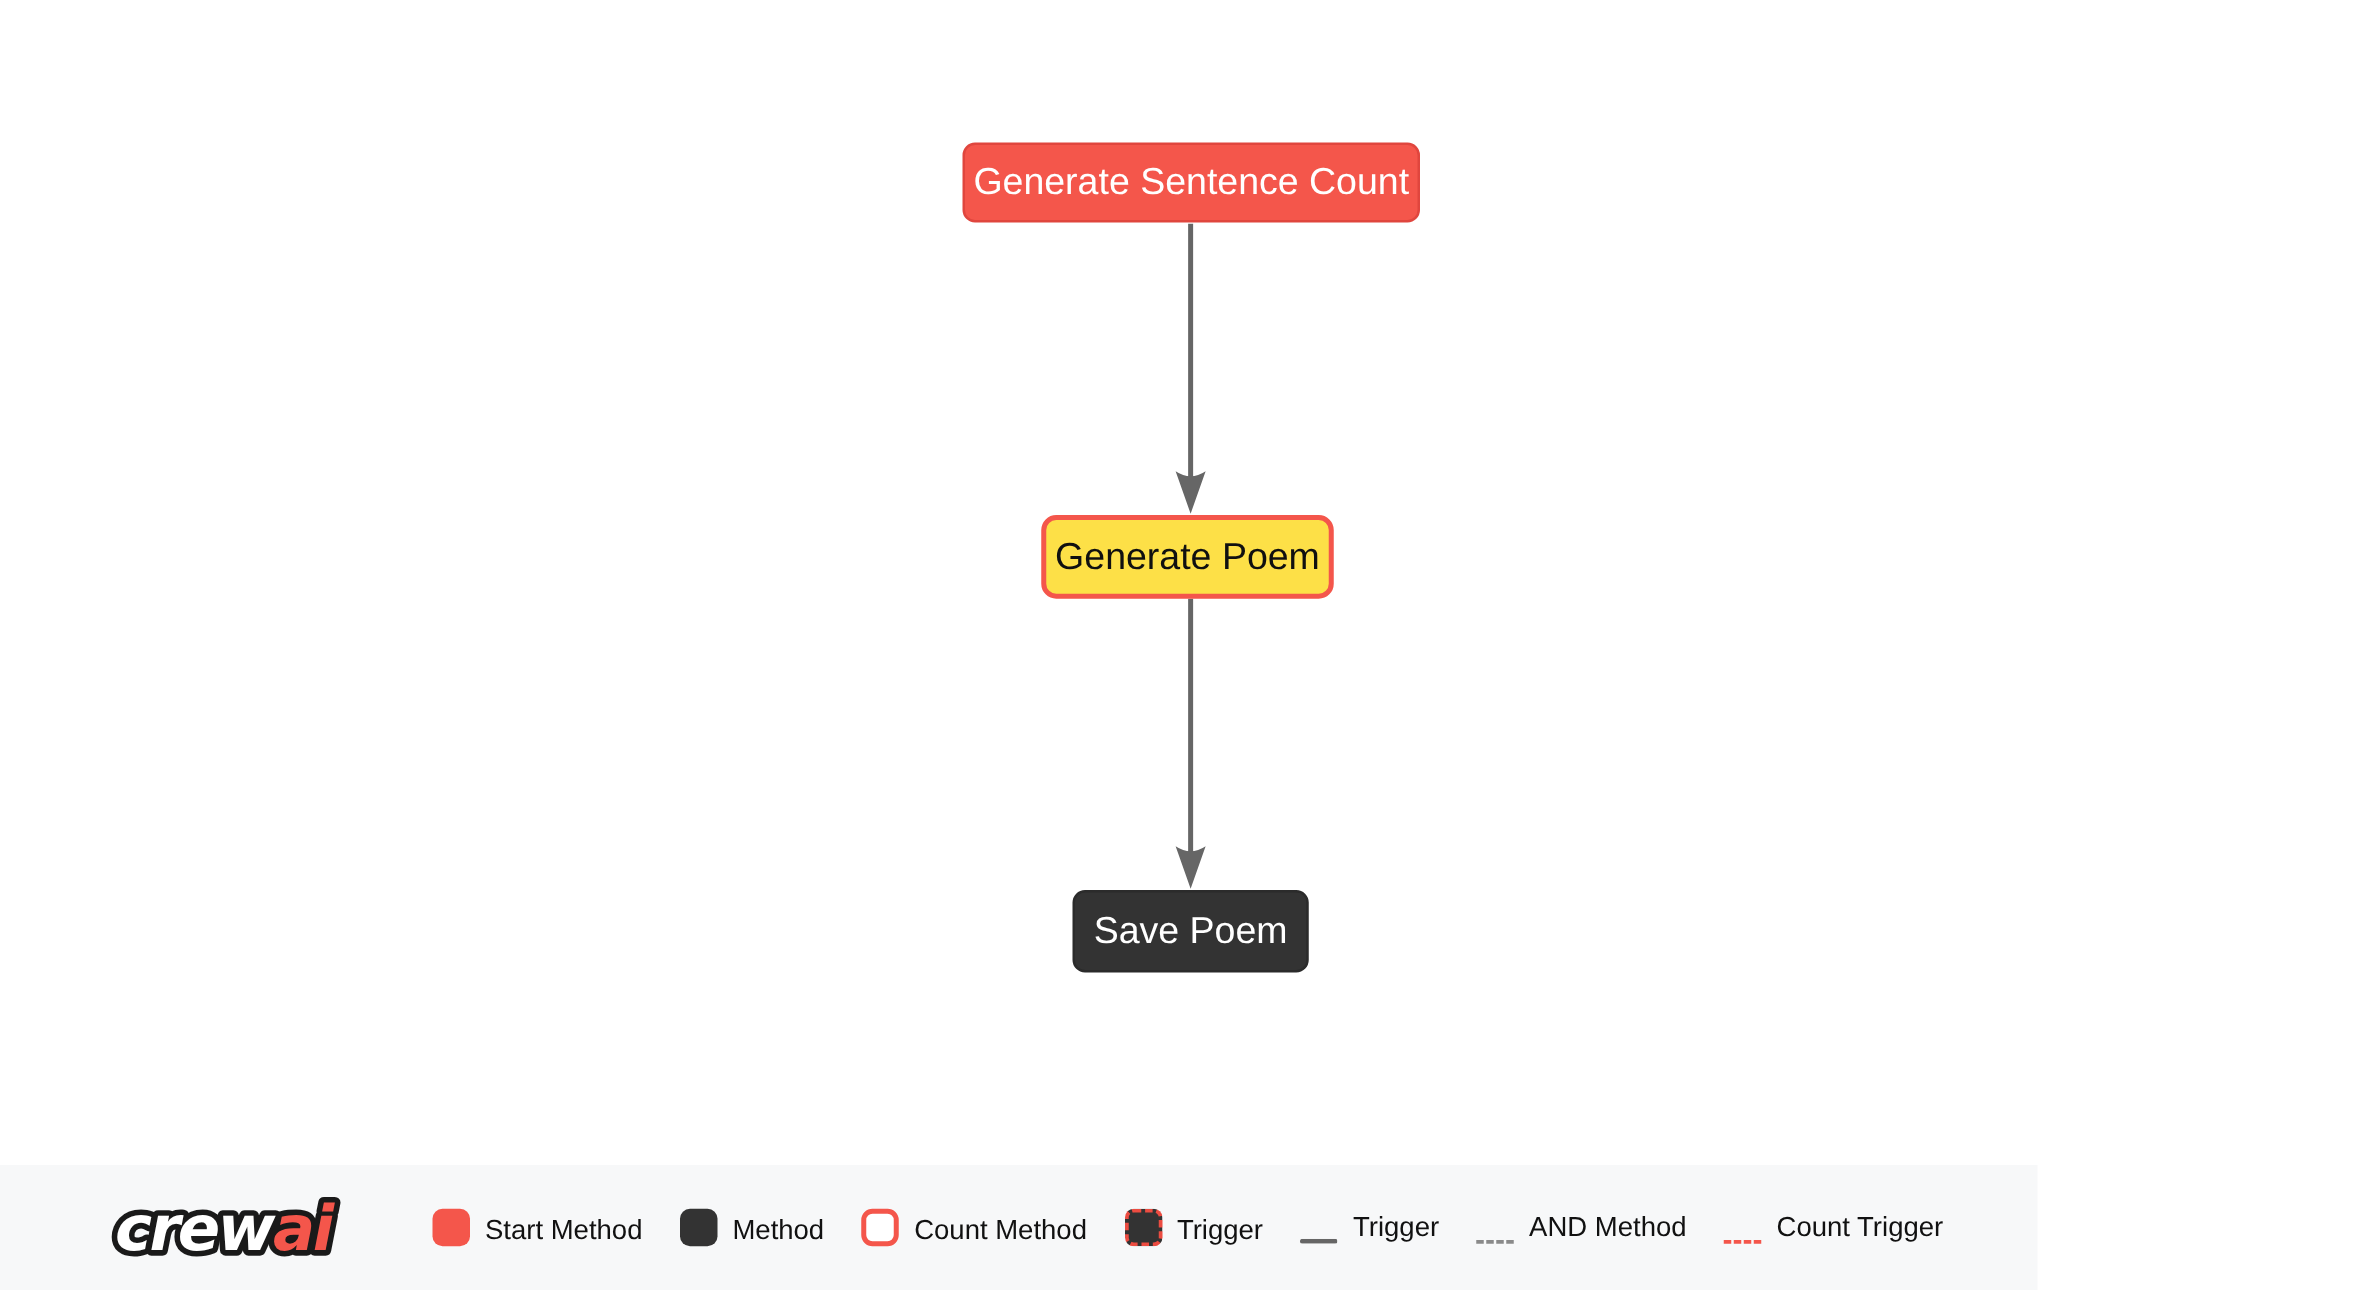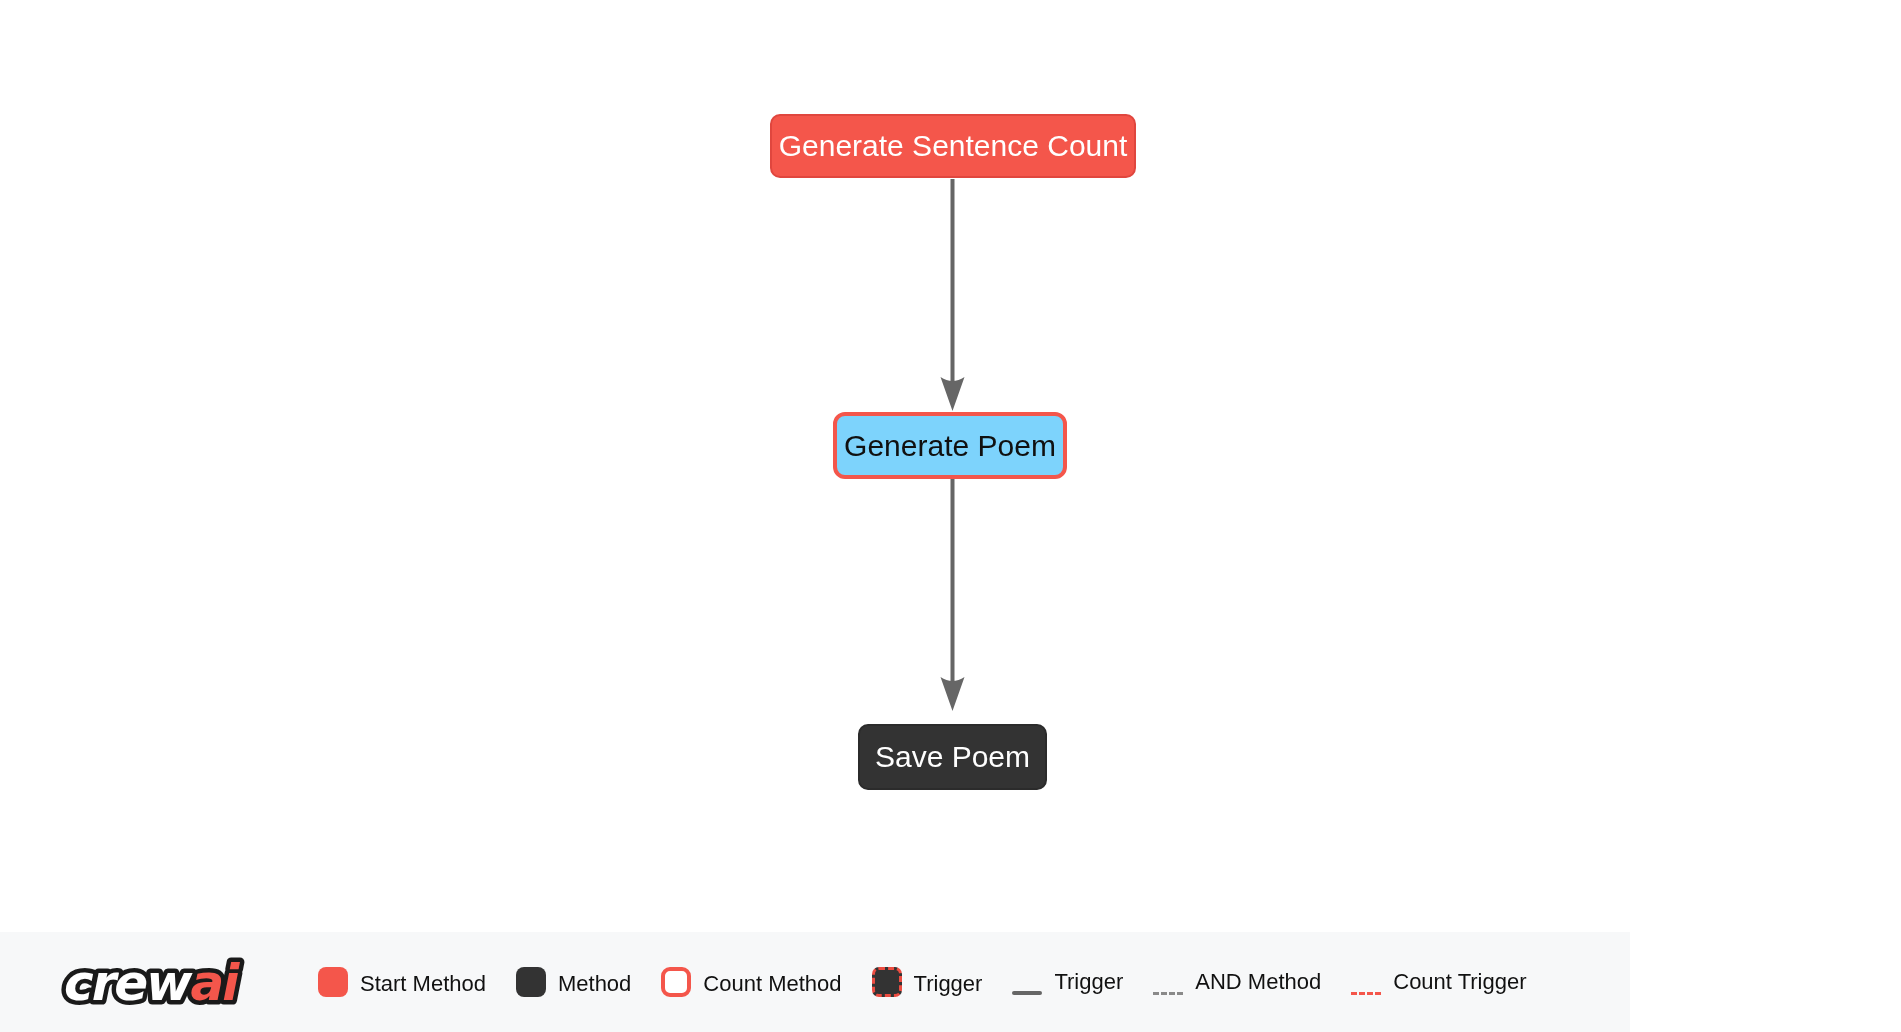--- a/index.html
+++ b/index.html
@@ -29,40 +29,39 @@
   }
   .node-start {
     left: 770px; top: 114px; width: 366px; height: 64px;
     background: #f4564b;
     border: 2px solid #e0463e;
     border-radius: 10px;
     color: #ffffff;
   }
   .node-crew {
     left: 833px; top: 412px; width: 234px; height: 67px;
-    background: #7dd3fc;
+    background: #fde047;
     border: 4px solid #f4564b;
     border-radius: 12px;
     color: #101010;
   }
   .node-method {
     left: 858px; top: 712px; width: 189px; height: 66px;
     background: #333333;
     border: 2px solid #2b2b2b;
     border-radius: 10px;
     color: #ffffff;
-    margin-top: 12px;
   }
   .legend-bar {
     position: absolute;
     left: 0; top: 932px; width: 1630px; height: 100px;
     background: #f7f8f9;
     display: flex;
     align-items: center;
-    padding-left: 56px;
+    padding-left: 84px;
     gap: 30px;
   }
   .logo { width: 232px; height: 76px; flex: 0 0 auto; }
   .legend-item {
     display: flex;
     align-items: flex-end;
     gap: 12px;
     flex: 0 0 auto;
   }
   .legend-label {

